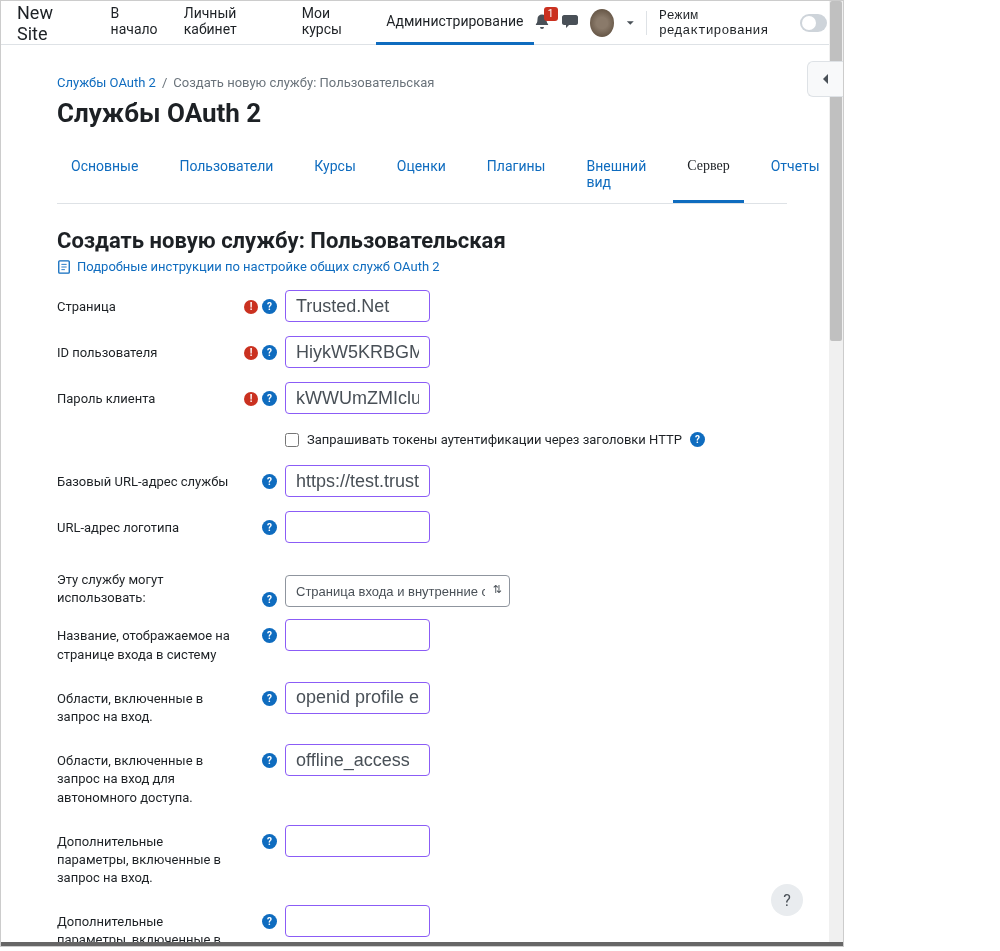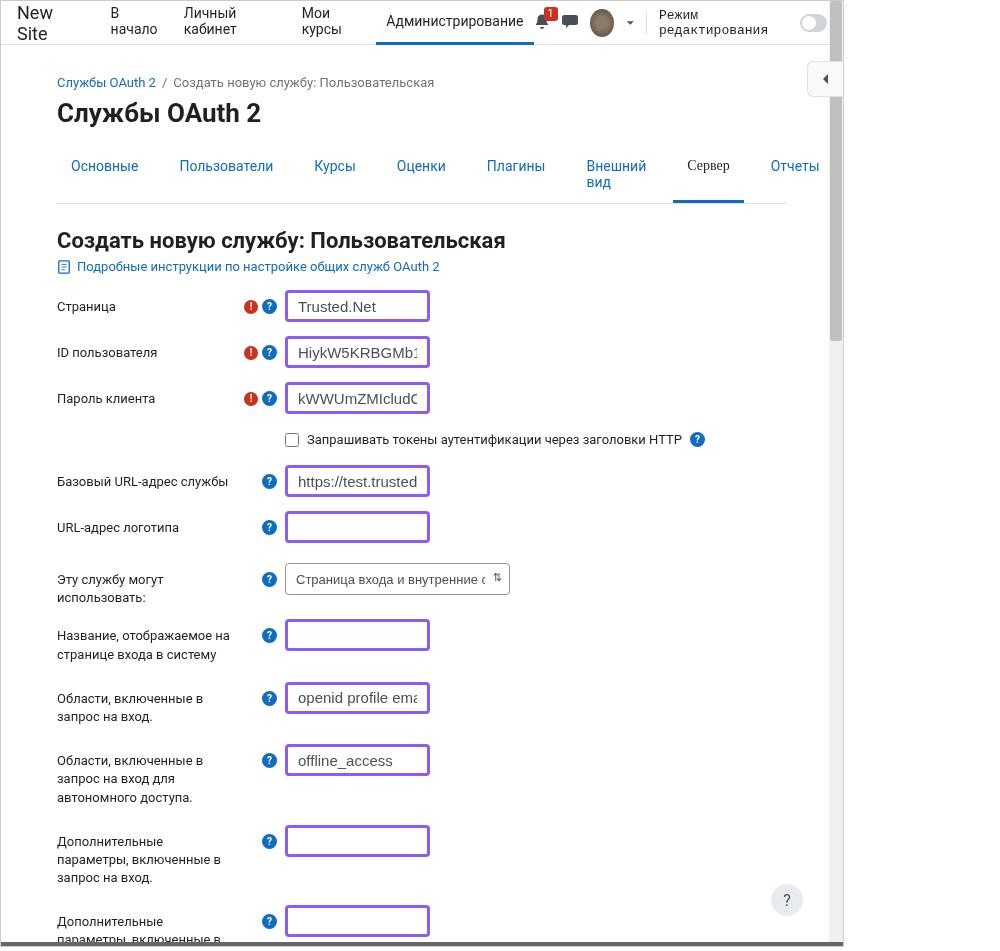--- a/index.html
+++ b/index.html
@@ -29,21 +29,21 @@
   .tab { padding: 10px 14px; color: #0f6cbf; font-size: 14px; cursor: pointer; border-bottom: 3px solid transparent; }
   .tab.active { color: #1d2125; border-bottom: 3px solid #0f6cbf; font-weight: 400; font-family: Liberation Serif, serif; }
   .section-title { font-size: 22px; font-weight: 700; margin-bottom: 6px; }
   .help-link { display: flex; align-items: center; gap: 6px; font-size: 13px; color: #0f6cbf; margin-bottom: 16px; }
   .help-link-icon { width: 14px; height: 14px; }
   .form-row { display: flex; align-items: flex-start; margin-bottom: 12px; min-height: 34px; }
   .form-label { width: 180px; padding-top: 8px; font-size: 13px; color: #1d2125; flex-shrink: 0; line-height: 1.4; }
   .form-icons { width: 40px; display: flex; align-items: center; gap: 4px; padding-top: 9px; justify-content: flex-end; margin-right: 8px; flex-shrink: 0; }
   .req-icon { width: 14px; height: 14px; background: #ca3120; border-radius: 50%; display: inline-flex; align-items: center; justify-content: center; color: #fff; font-size: 10px; font-weight: bold; }
   .help-icon { width: 15px; height: 15px; background: #0f6cbf; border-radius: 50%; display: inline-flex; align-items: center; justify-content: center; color: #fff; font-size: 10px; font-weight: bold; cursor: pointer; }
-  .form-control { width: 145px; height: 32px; border: 3px solid #8b5cf6; border-radius: 4px; padding: 4px 10px; font-size: 15px; color: #495057; }
+  .form-control { width: 145px; height: 32px; border: 1px solid #8b5cf6; border-radius: 4px; padding: 4px 10px; font-size: 18px; color: #495057; }
   .form-select { width: 225px; height: 32px; border: 1px solid #8f959e; border-radius: 4px; padding: 4px 24px 4px 10px; font-size: 13px; color: #495057; appearance: none; background: #fff; position: relative; }
   .select-wrap { position: relative; display: inline-block; }
   .select-wrap::after { content: '⇅'; position: absolute; right: 8px; top: 8px; font-size: 11px; color: #495057; pointer-events: none; }
   .checkbox-row { display: flex; align-items: center; gap: 8px; font-size: 13px; padding-top: 6px; }
   .checkbox-row input[type=checkbox] { width: 14px; height: 14px; cursor: pointer; }
   .form-field { display: flex; flex-direction: column; }
   .footer-help { position: absolute; right: 40px; bottom: 30px; width: 32px; height: 32px; background: #e9ecef; border-radius: 50%; display: flex; align-items: center; justify-content: center; font-size: 16px; color: #495057; cursor: pointer; }
 </style>
 </head>
 <body>
@@ -159,21 +159,21 @@
     </div>
 
     <div class="form-row">
       <div class="form-label">URL-адрес логотипа</div>
       <div class="form-icons">
           <span class="help-icon">?</span>
         </div>
       <input class="form-control" value="" style="">
     </div>
 
-    <div class="form-row" style="margin-top:18px;">
+    <div class="form-row" style="margin-top:18px;align-items:flex-end;">
       <div class="form-label">Эту службу могут использовать:</div>
       <div class="form-icons">
           <span class="help-icon">?</span>
         </div>
       <div class="select-wrap"><select class="form-select"><option>Страница входа и внутренние службы</option></select></div>
     </div>
 
     <div class="form-row">
       <div class="form-label">Название, отображаемое на странице входа в систему</div>
       <div class="form-icons">

